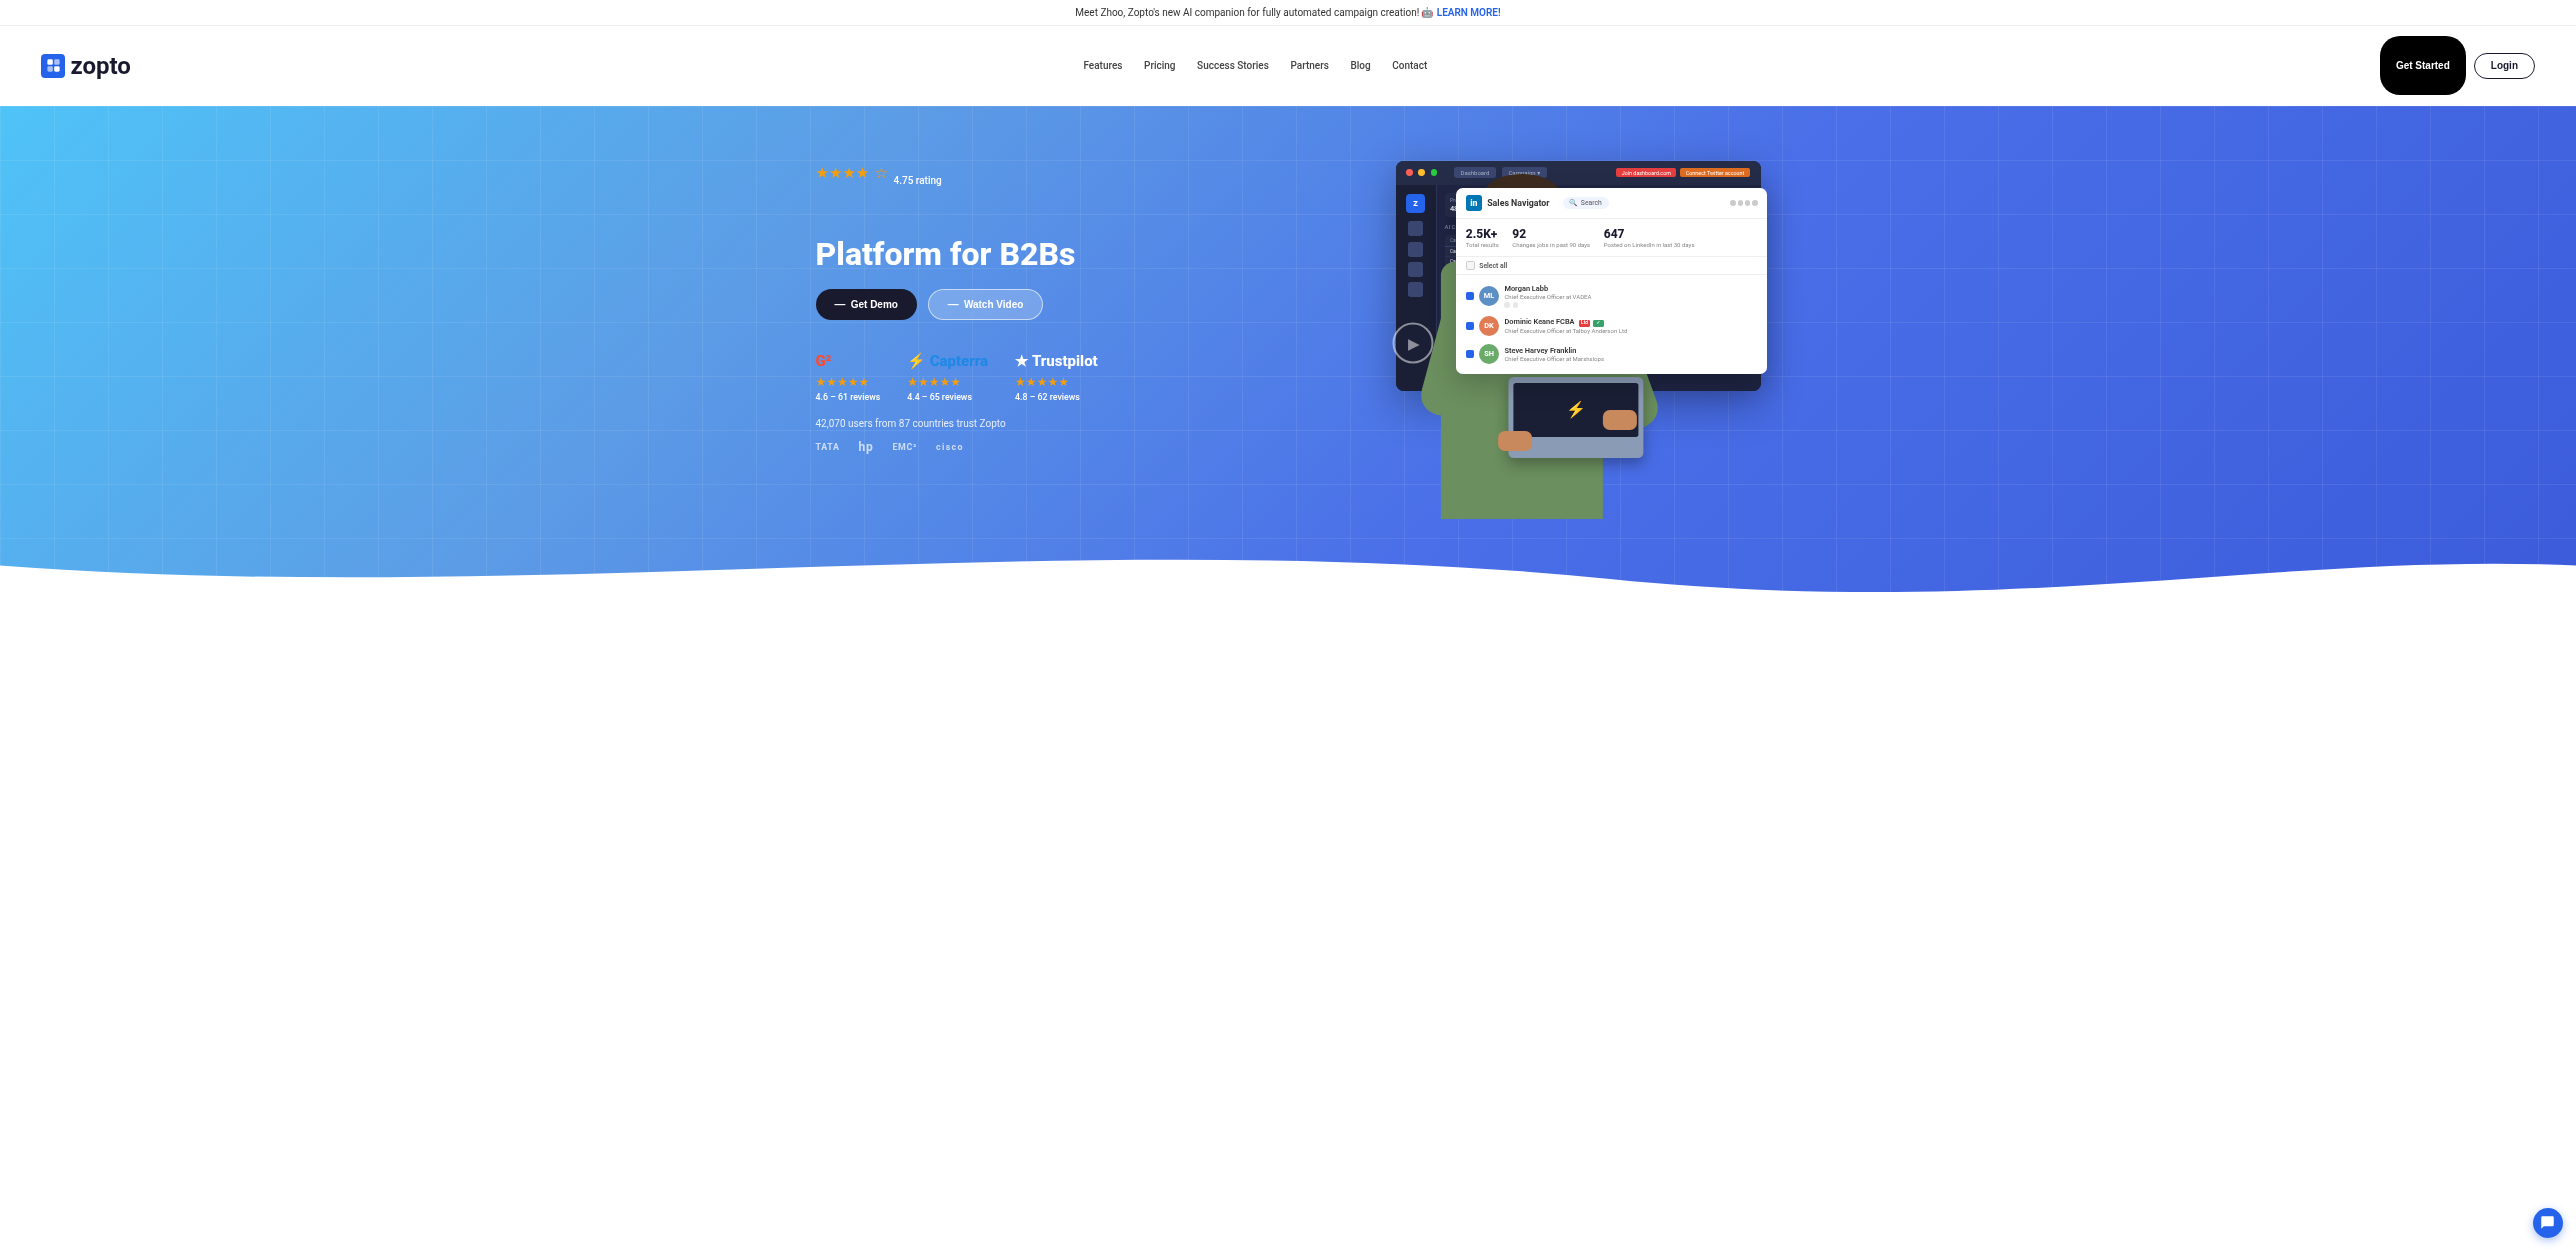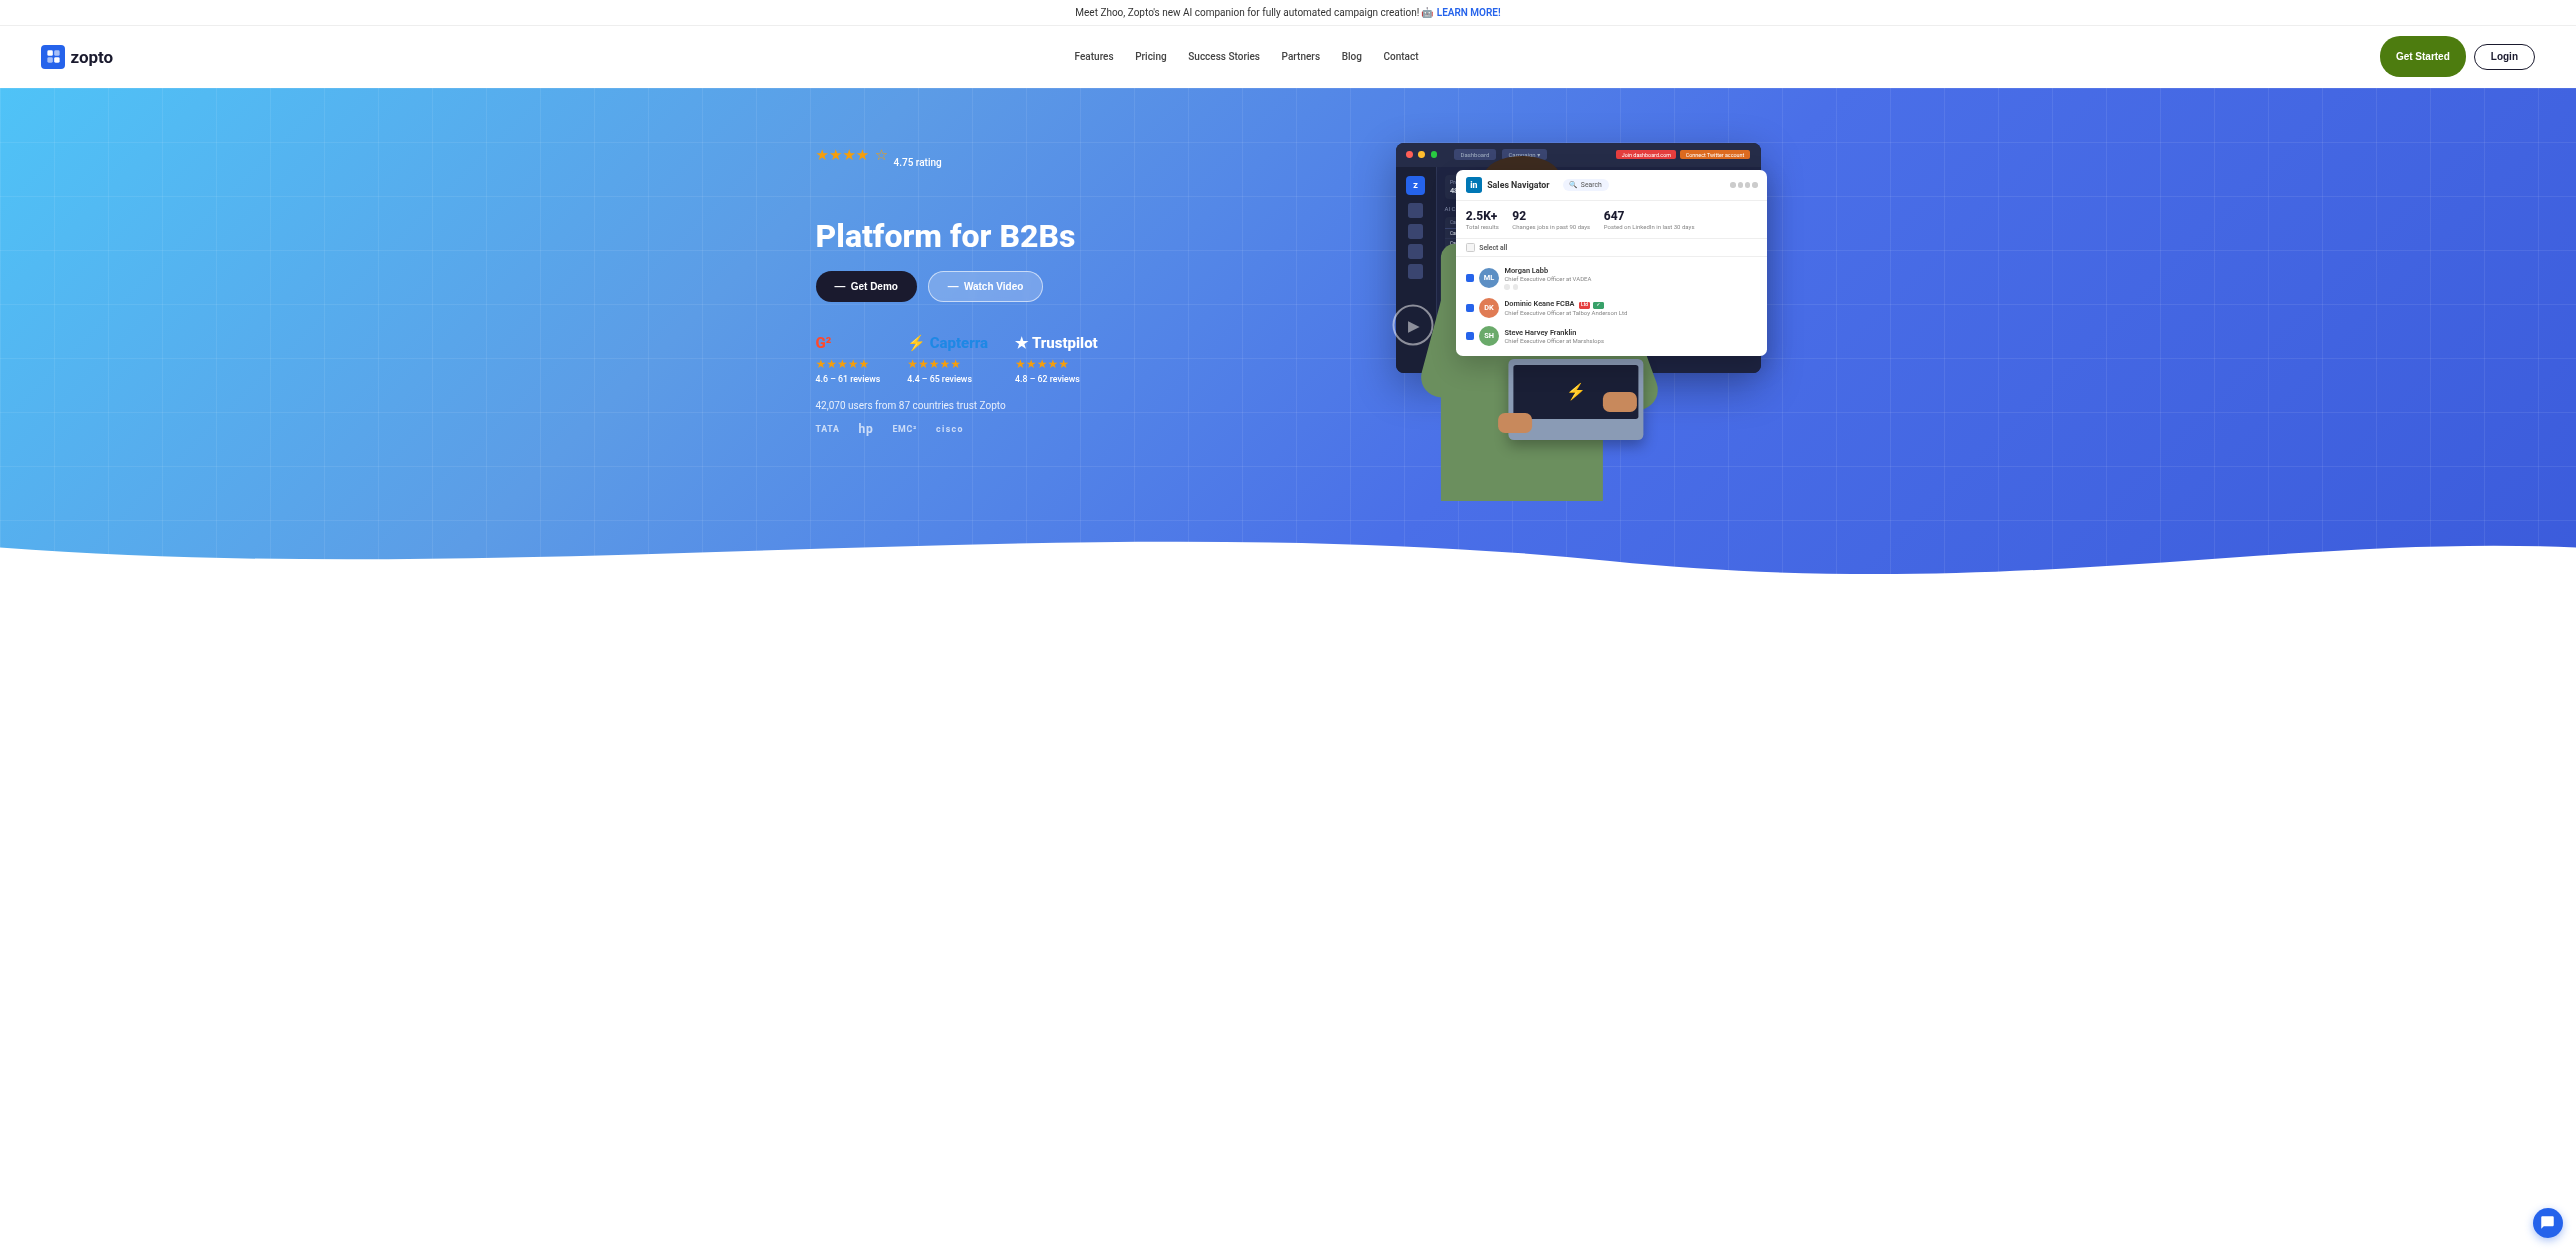--- a/index.html
+++ b/index.html
@@ -42,21 +42,21 @@
       background: #2563eb;
       border-radius: 4px;
       display: flex;
       align-items: center;
       justify-content: center;
       color: #fff;
       font-weight: 900;
       font-size: 12px;
     }
     .logo-text {
-      font-size: 17px;
+      font-size: 24px;
       font-weight: 700;
       color: #1a1a2e;
     }
     .nav-links {
       display: flex;
       align-items: center;
       gap: 21.6px;
       list-style: none;
     }
     .nav-links a {
@@ -64,24 +64,24 @@
       color: #444;
       font-size: 10px;
       font-weight: 500;
     }
     .nav-cta {
       display: flex;
       align-items: center;
       gap: 8px;
     }
     .btn-get-started {
-      background: #4d7c0f;
+      background: #000000;
       color: #fff;
       border: none;
-      padding: 15px 16px;
+      padding: 24px 16px;
       border-radius: 20px;
       font-size: 10px;
       font-weight: 600;
       cursor: pointer;
     }
     .btn-login {
       background: transparent;
       color: #1a1a2e;
       border: 1.4px solid #1a1a2e;
       padding: 6.8px 16px;

